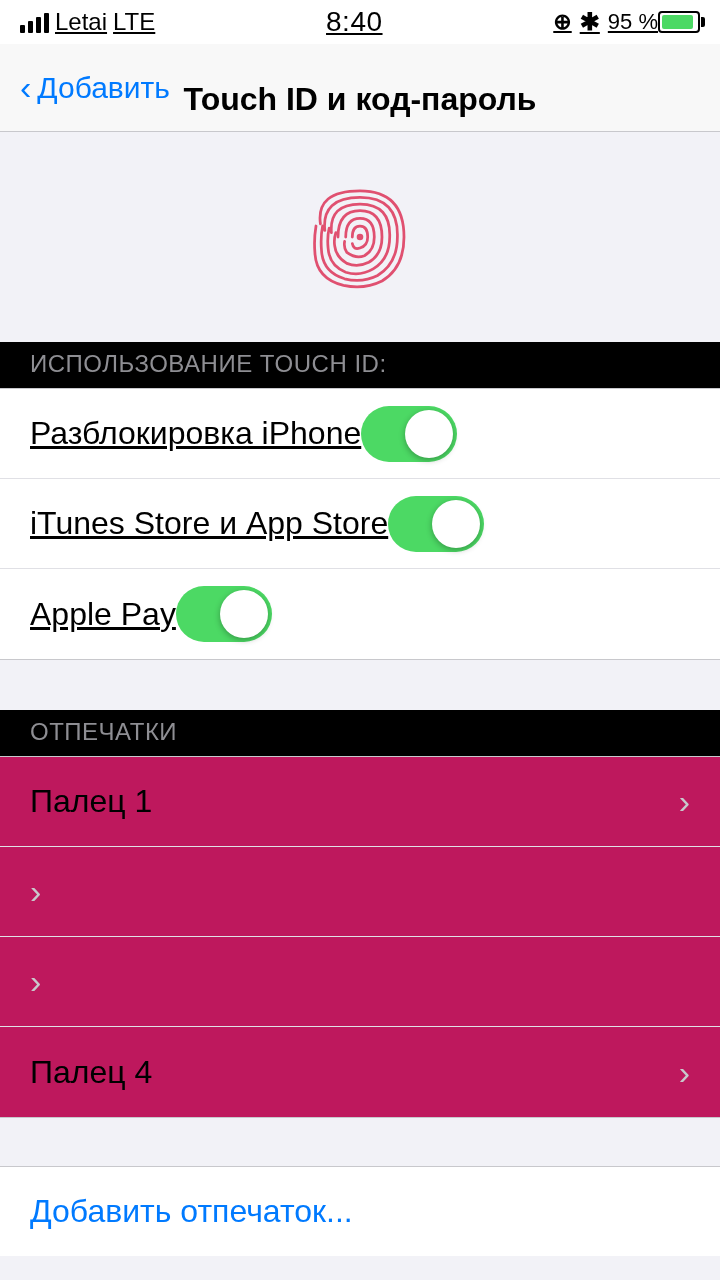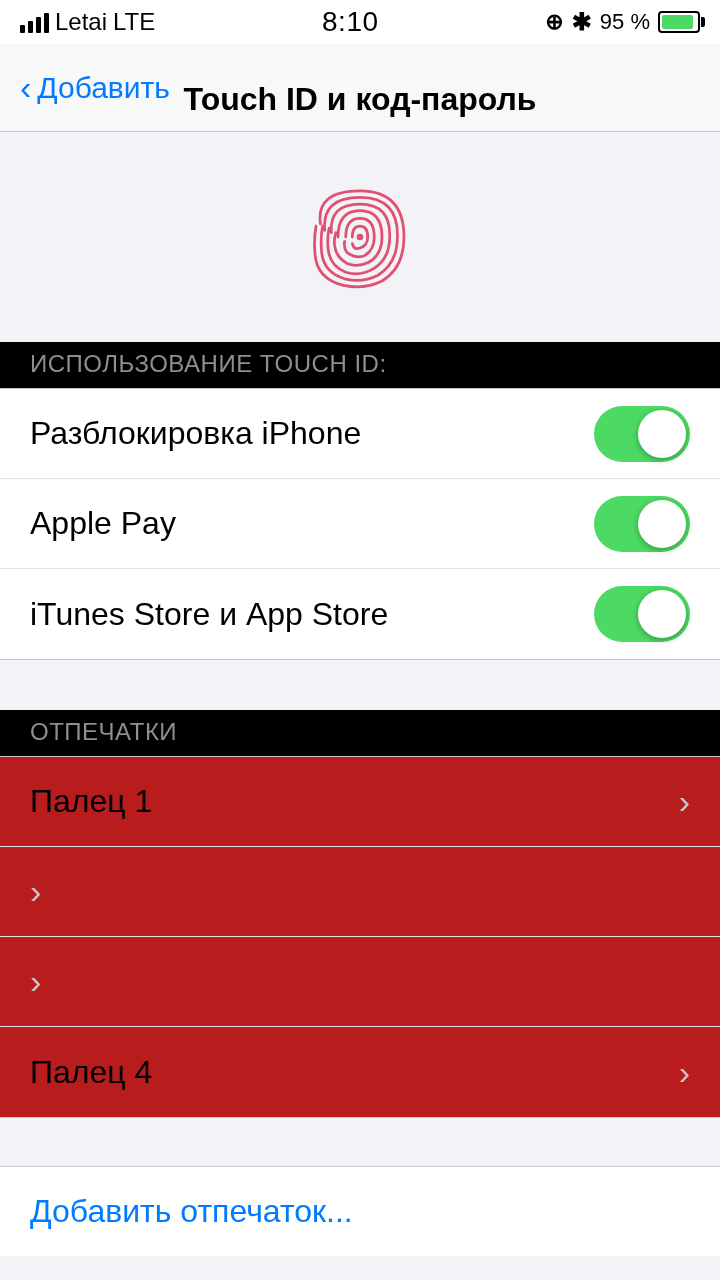--- a/index.html
+++ b/index.html
@@ -16,20 +16,21 @@
     
     .status-bar {
       height: 44px;
       background: #fff;
       display: flex;
       align-items: center;
       justify-content: space-between;
       padding: 0 20px;
       font-size: 28px;
       font-weight: 600;
+      text-decoration: underline;
     }
     .status-left {
       display: flex;
       align-items: center;
       gap: 6px;
       font-size: 24px;
     }
     .signal-bars {
       display: flex;
       align-items: flex-end;
@@ -48,21 +49,21 @@
     }
     .status-right {
       display: flex;
       align-items: center;
       gap: 8px;
       font-size: 22px;
     }
     .battery-container {
       display: flex;
       align-items: center;
-      gap: 8px;
+      gap: 0;
     }
     .battery {
       width: 42px;
       height: 22px;
       border: 2.5px solid #000;
       border-radius: 4px;
       position: relative;
       display: flex;
       align-items: center;
       padding: 2px;
@@ -148,25 +149,26 @@
     .settings-group {
       background: #fff;
       border-top: 1px solid #c8c8cc;
       border-bottom: 1px solid #c8c8cc;
       margin-bottom: 0;
     }
 
     .settings-row {
       display: flex;
       align-items: center;
-      justify-content: space-between;
+      justify-content: flex-start;
       padding: 0 30px;
       height: 90px;
       border-bottom: 1px solid #e0e0e5;
       background: #fff;
+      text-decoration: underline;
     }
     .settings-row:last-child {
       border-bottom: none;
     }
 
     .settings-label {
       font-size: 32px;
       color: #000;
     }
 
@@ -203,21 +205,21 @@
     }
 
     
     .fingerprint-row {
       display: flex;
       align-items: center;
       justify-content: space-between;
       padding: 0 30px;
       height: 90px;
       border-bottom: 1px solid #e0e0e5;
-      background: #b91c1c;
+      background: #be185d;
       cursor: pointer;
     }
     .fingerprint-row:last-of-type {
       border-bottom: none;
     }
     .fingerprint-row-label {
       font-size: 32px;
       color: #000;
     }
     .chevron-right {
@@ -254,21 +256,21 @@
   <div class="status-left">
     <div class="signal-bars">
       <div class="signal-bar" style="height:8px"></div>
       <div class="signal-bar" style="height:12px"></div>
       <div class="signal-bar" style="height:16px"></div>
       <div class="signal-bar" style="height:20px"></div>
     </div>
     <span style="font-size:24px; font-weight:500;">Letai</span>
     <span style="font-size:24px; font-weight:500;">LTE</span>
   </div>
-  <div class="status-center">8:10</div>
+  <div class="status-center">8:40</div>
   <div class="status-right">
 
     <span style="font-size:22px;">⊕</span>
 
     <span style="font-size:24px; font-weight:600;">✱</span>
     <div class="battery-container">
       <span style="font-size:22px; font-weight:500;">95 %</span>
       <div class="battery">
         <div class="battery-fill"></div>
       </div>
@@ -307,33 +309,33 @@
 <div class="settings-group">
 
   <div class="settings-row">
     <span class="settings-label">Разблокировка iPhone</span>
     <div class="toggle on">
       <div class="toggle-thumb"></div>
     </div>
   </div>
 
   <div class="settings-row">
+    <span class="settings-label">iTunes Store и App Store</span>
+    <div class="toggle on">
+      <div class="toggle-thumb"></div>
+    </div>
+  </div>
+
+  <div class="settings-row">
     <span class="settings-label">Apple Pay</span>
     <div class="toggle on">
       <div class="toggle-thumb"></div>
     </div>
   </div>
 
-  <div class="settings-row">
-    <span class="settings-label">iTunes Store и App Store</span>
-    <div class="toggle on">
-      <div class="toggle-thumb"></div>
-    </div>
-  </div>
-
 </div>
 
 <div class="section-spacer"></div>
 
 <div class="section-header">ОТПЕЧАТКИ</div>
 
 <div class="settings-group">
 
   <div class="fingerprint-row">
     <span class="fingerprint-row-label">Палец 1</span>

